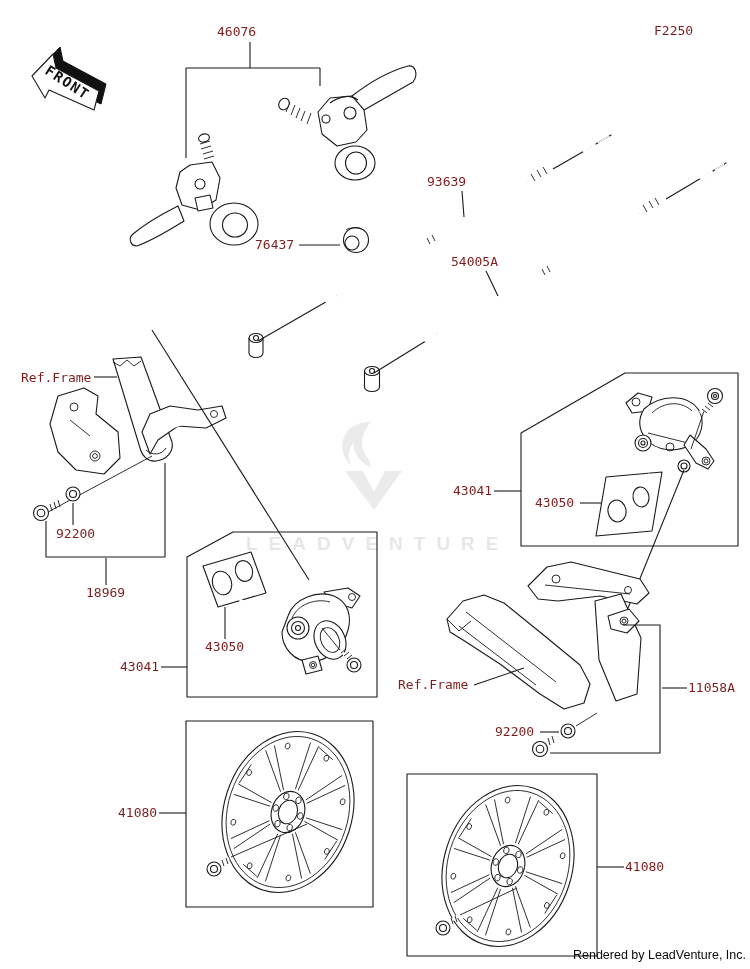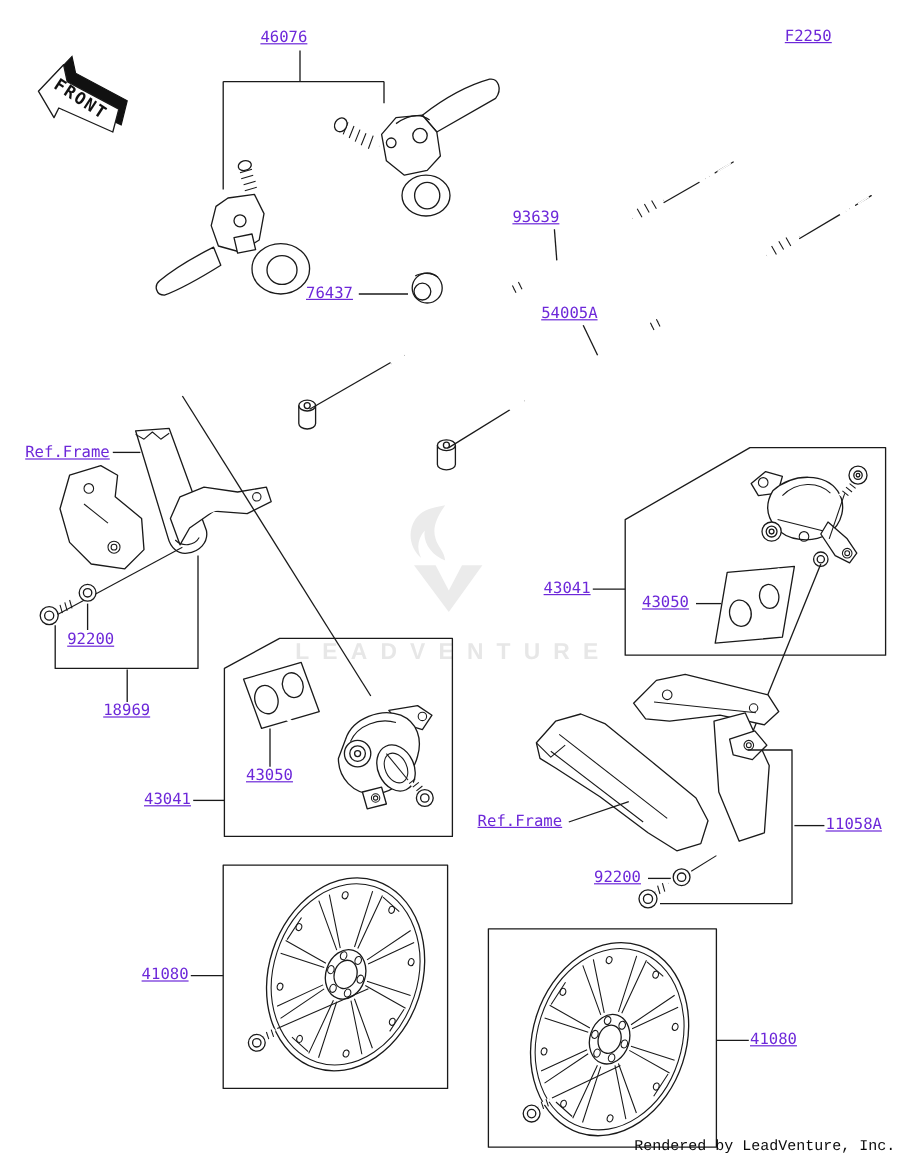--- a/index.html
+++ b/index.html
@@ -1,21 +1,21 @@
 <!DOCTYPE html>
 <html><head>
 <meta charset="utf-8">
 <style>
   html,body{margin:0;padding:0;background:#ffffff;}
   #page{position:relative;width:750px;height:969px;background:#fff;overflow:hidden;
         font-family:"DejaVu Sans Mono", monospace;}
-  .lbl{position:absolute;font:13px/1.1 "DejaVu Sans Mono", monospace;color:#6d28d9;white-space:pre;text-decoration:underline;}
+  .lbl{position:absolute;font:13px/1.1 "DejaVu Sans Mono", monospace;color:#7f1d1d;white-space:pre;}
   #watermark-text{position:absolute;left:246px;top:533px;font-family:"Liberation Sans",sans-serif;
         font-size:19px;font-weight:600;letter-spacing:11px;color:#e7e7e7;}
-  #footer-credit{position:absolute;right:4px;top:948px;font-family:Liberation Mono, monospace;
+  #footer-credit{position:absolute;right:4px;top:948px;font-family:Liberation Sans, sans-serif;
         font-size:12.5px;color:#0a0a0a;}
   svg{position:absolute;left:0;top:0;}
   .k{stroke:#1a1a1a;fill:none;stroke-width:1.1;stroke-linejoin:round;}
   .w{stroke:#ffffff;fill:none;stroke-linejoin:round;}
   .f{stroke:#1a1a1a;fill:#ffffff;stroke-width:1.1;stroke-linejoin:round;}
   .thin{stroke-width:0.9;}
   .wm{fill:#ebebeb;stroke:none;}
   #rotor *{vector-effect:non-scaling-stroke;}
 </style>
 </head>

